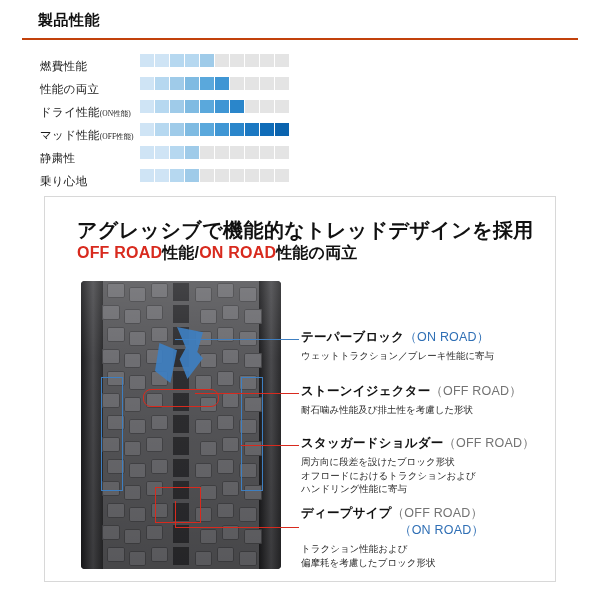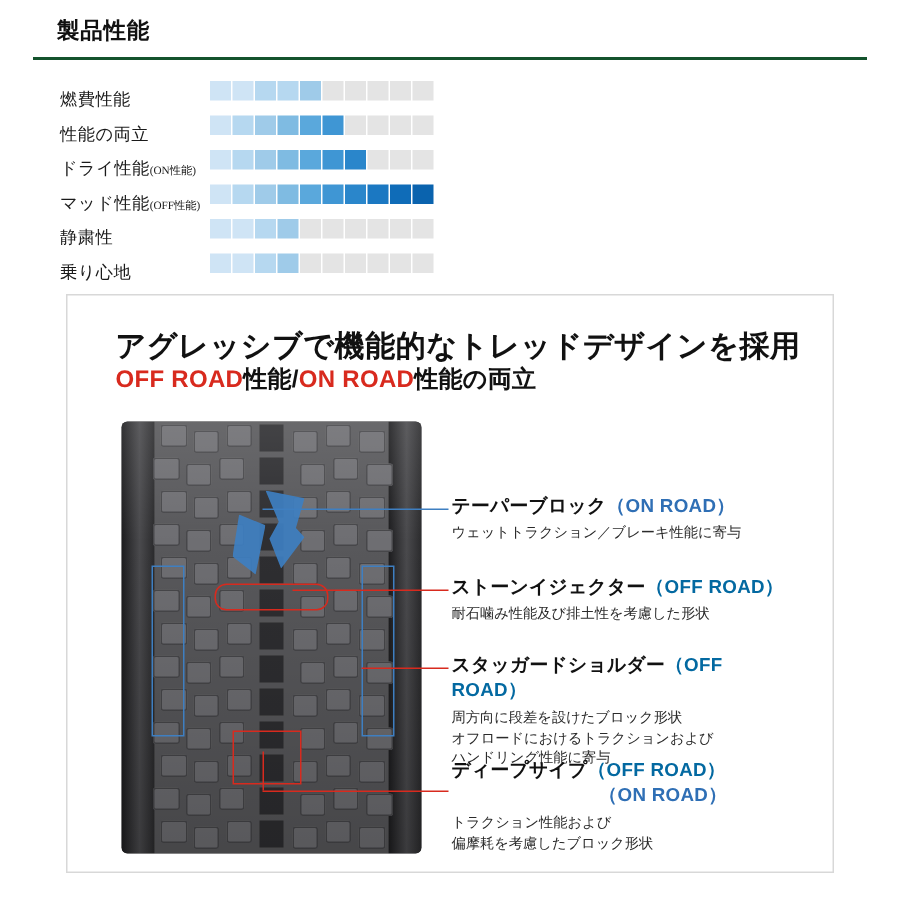--- a/index.html
+++ b/index.html
@@ -21,21 +21,21 @@
     box-sizing: border-box;
   }
 
   
   .header {
     position: absolute;
     left: 22px;
     top: 8px;
     width: 556px;
     height: 32px;
-    border-bottom: 2px solid #14532d;
+    border-bottom: 2px solid #c2410c;
     box-sizing: border-box;
   }
   .header-title {
     position: absolute;
     left: 16px;
     top: 3px;
     font-size: 15px;
     font-weight: bold;
     letter-spacing: 0.5px;
     color: #111;
@@ -189,23 +189,23 @@
     width: 234px;
   }
   .callout-title {
     font-size: 12.5px;
     font-weight: bold;
     color: #111;
     letter-spacing: 0.2px;
     line-height: 1.35;
   }
   .callout-title .road {
-    font-weight: bold;
-  }
-  .callout-title .red { color: #0369a1; }
+    font-weight: normal;
+  }
+  .callout-title .red { color: #737373; }
   .callout-title .blue { color: #2f6fb5; }
   .callout-desc {
     margin-top: 3px;
     font-size: 9.5px;
     line-height: 1.45;
     color: #2b2b2b;
   }
 
   .leader {
     position: absolute;

